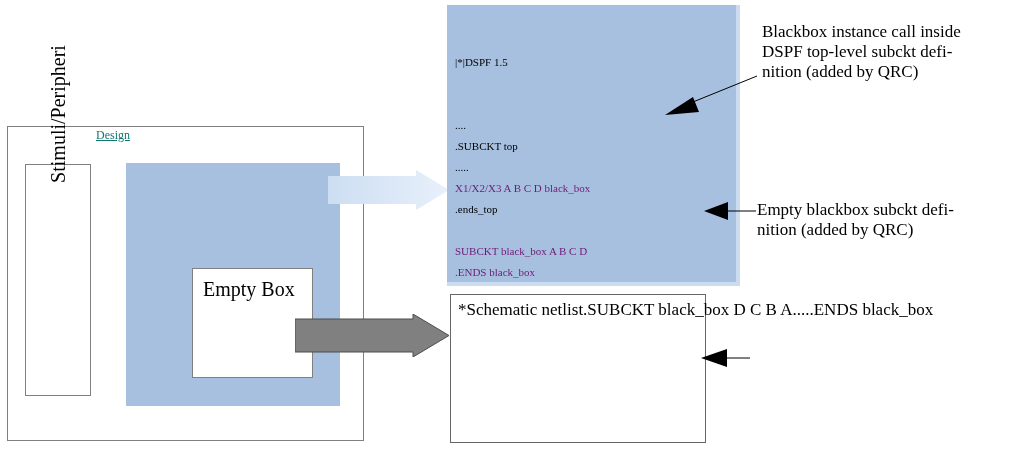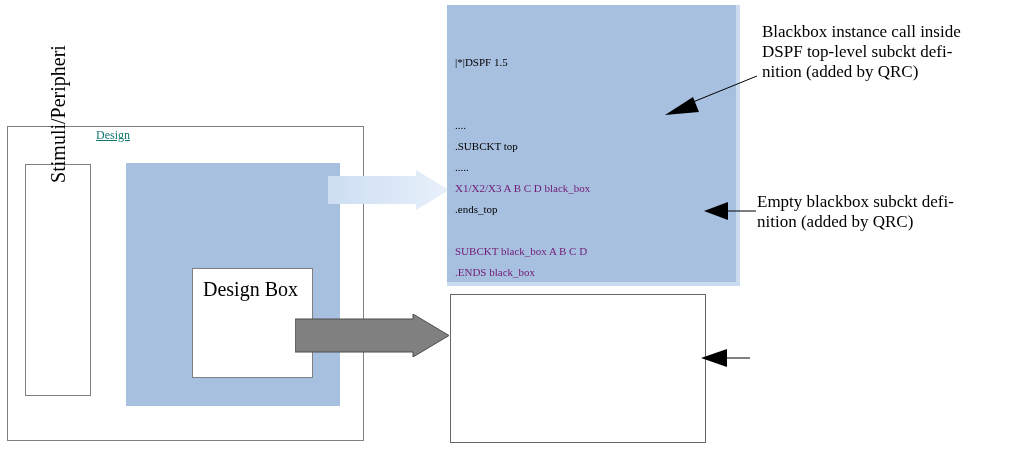--- a/index.html
+++ b/index.html
@@ -166,21 +166,21 @@
 
   
   .callout {
     position: absolute;
     font-size: 17px;
     line-height: 20px;
     color: #000000;
     white-space: pre-line;
   }
   .callout-1 { left: 762px; top: 22px;  width: 245px; }
-  .callout-2 { left: 757px; top: 192px; width: 245px; }
+  .callout-2 { left: 757px; top: 200px; width: 245px; }
   .callout-3 { left: 748px; top: 348px; width: 250px; }
 
   .leader-svg {
     position: absolute;
     left: 0;
     top: 0;
     width: 1013px;
     height: 457px;
     pointer-events: none;
   }
@@ -192,21 +192,21 @@
 
   <div class="design-box"></div>
   <div class="design-label">Design</div>
 
   <div class="stimuli-box"></div>
   <div class="stimuli-label">Stimuli/Peripheri</div>
 
   <div class="dspf-box"></div>
 
   <div class="blackbox-box"></div>
-  <div class="blackbox-label">Design Box</div>
+  <div class="blackbox-label">Empty Box</div>
 
   <div class="arrow-light">
     <svg width="121" height="40" viewBox="0 0 121 40">
       <defs>
         <linearGradient id="lgrad" x1="0" y1="0" x2="1" y2="0">
           <stop offset="0%" stop-color="#cddef2"></stop>
           <stop offset="100%" stop-color="#e8f0fb"></stop>
         </linearGradient>
       </defs>
       <polygon points="0,6 88,6 88,0 121,20 88,40 88,34 0,34" fill="url(#lgrad)"></polygon>
@@ -216,20 +216,21 @@
   <div class="arrow-dark">
     <svg width="154" height="43" viewBox="0 0 154 43">
       <polygon points="0,5 118,5 118,0 154,21.5 118,43 118,38 0,38" fill="#808080" stroke="#4d4d4d" stroke-width="1"></polygon>
     </svg>
   </div>
 
   <div class="dspf-code-panel"></div>
   <div class="code-lines" id="dspf-code-lines"><span class="line">|*|DSPF 1.5</span><span class="line">&nbsp;</span><span class="line">&nbsp;</span><span class="line">....</span><span class="line">.SUBCKT top</span><span class="line">.....</span><span class="line red">X1/X2/X3 A B C D black_box</span><span class="line">.ends_top</span><span class="line">&nbsp;</span><span class="line red">SUBCKT black_box A B C D</span><span class="line red">.ENDS black_box</span></div>
 
   <div class="netlist-panel"></div>
+  <div class="netlist-lines" id="netlist-code-lines"><span class="line">*Schematic netlist</span><span class="line">.SUBCKT black_box D C B A</span><span class="line">....</span><span class="line">.ENDS black_box</span></div>
 
   <div class="callout callout-1">Blackbox instance call inside
 DSPF top-level subckt defi-
 nition (added by QRC)</div>
   <div class="callout callout-2">Empty blackbox subckt defi-
 nition (added by QRC)</div>
 
   <svg class="leader-svg">
 
     <g>

